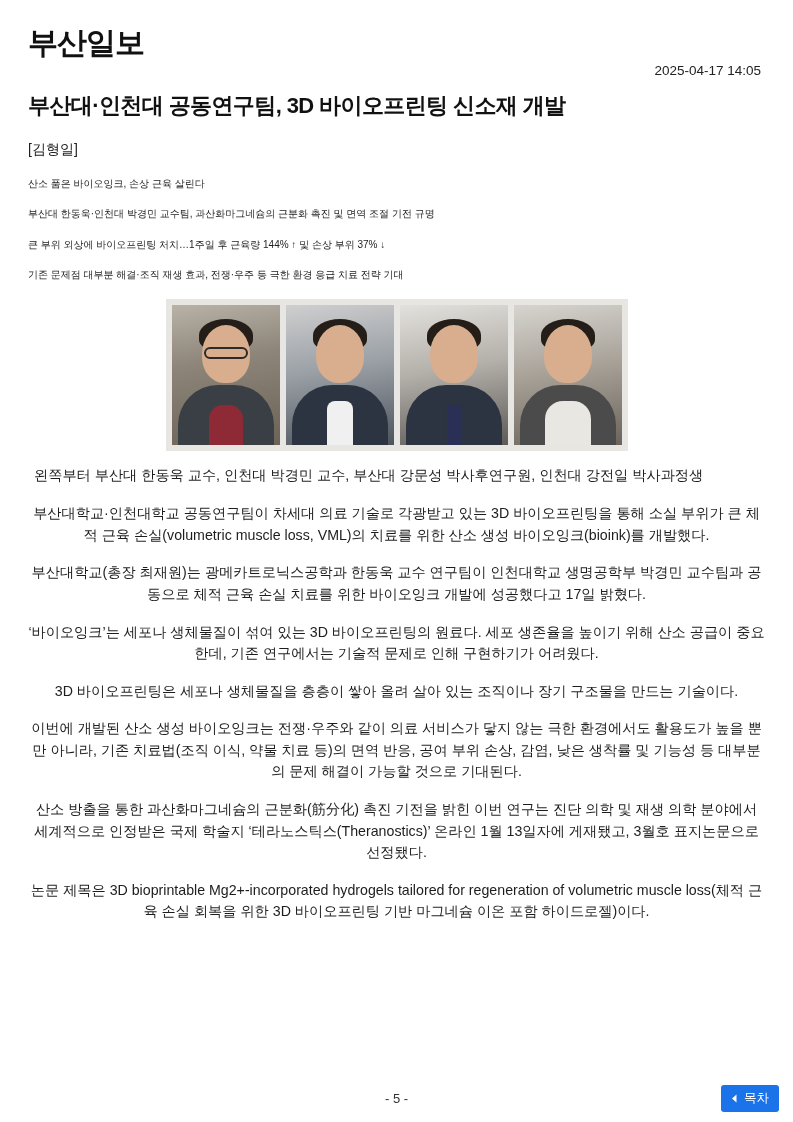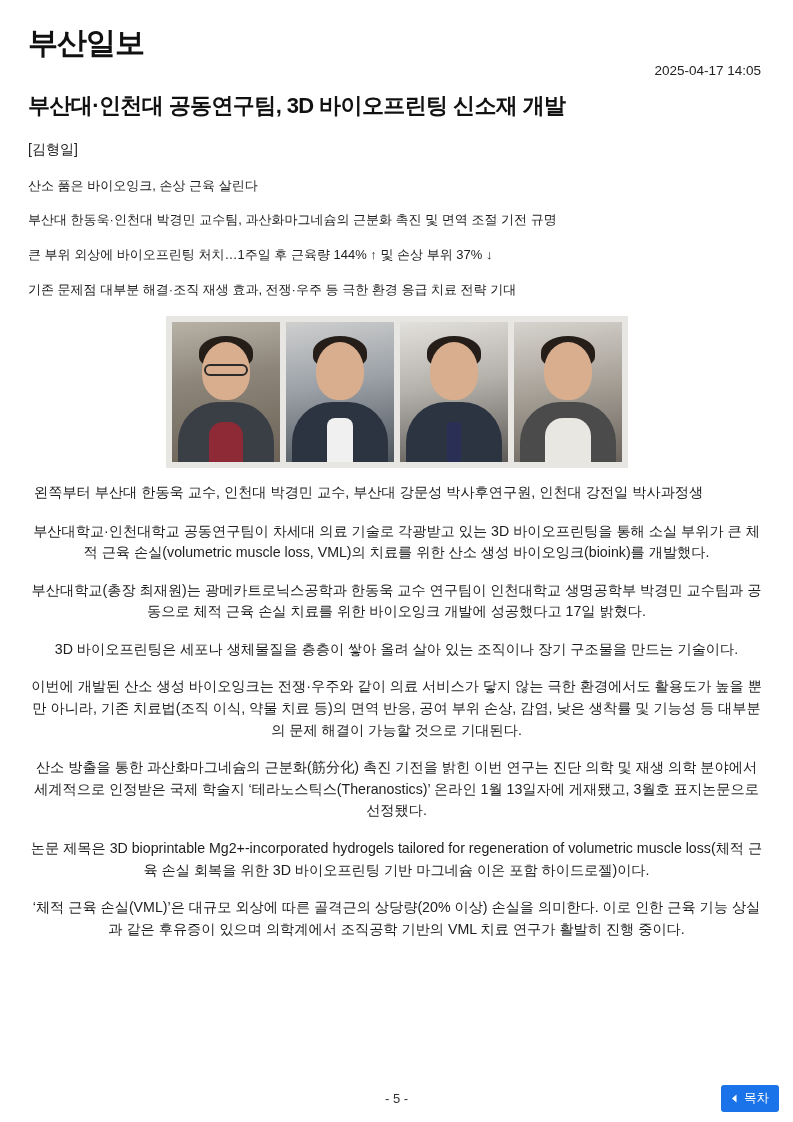--- a/index.html
+++ b/index.html
@@ -49,21 +49,21 @@
     font-size: 14px;
     color: #222222;
     margin: 0 0 18px 0;
   }
   .summary-list {
     margin: 0 0 16px 0;
     padding: 0;
     list-style: none;
   }
   .summary-list li {
-    font-size: 13px;
+    font-size: 10px;
     color: #1d1d1d;
     line-height: 1.45;
     margin-bottom: 16px;
   }
   .figure {
     margin: 4px 0 14px 0;
     display: flex;
     justify-content: center;
   }
   .photo-strip {
@@ -222,25 +222,25 @@
         <div class="face"></div>
       </div>
     </div>
   </div>
 
   <div class="caption">왼쪽부터 부산대 한동욱 교수, 인천대 박경민 교수, 부산대 강문성 박사후연구원, 인천대 강전일 박사과정생</div>
 
   <div class="body-text">
     <p>부산대학교·인천대학교 공동연구팀이 차세대 의료 기술로 각광받고 있는 3D 바이오프린팅을 통해 소실 부위가 큰 체적 근육 손실(volumetric muscle loss, VML)의 치료를 위한 산소 생성 바이오잉크(bioink)를 개발했다.</p>
     <p>부산대학교(총장 최재원)는 광메카트로닉스공학과 한동욱 교수 연구팀이 인천대학교 생명공학부 박경민 교수팀과 공동으로 체적 근육 손실 치료를 위한 바이오잉크 개발에 성공했다고 17일 밝혔다.</p>
+    <p>‘바이오잉크’는 세포나 생체물질이 섞여 있는 3D 바이오프린팅의 원료다. 세포 생존율을 높이기 위해 산소 공급이 중요한데, 기존 연구에서는 기술적 문제로 인해 구현하기가 어려웠다.</p>
     <p>3D 바이오프린팅은 세포나 생체물질을 층층이 쌓아 올려 살아 있는 조직이나 장기 구조물을 만드는 기술이다.</p>
     <p>이번에 개발된 산소 생성 바이오잉크는 전쟁·우주와 같이 의료 서비스가 닿지 않는 극한 환경에서도 활용도가 높을 뿐만 아니라, 기존 치료법(조직 이식, 약물 치료 등)의 면역 반응, 공여 부위 손상, 감염, 낮은 생착률 및 기능성 등 대부분의 문제 해결이 가능할 것으로 기대된다.</p>
     <p>산소 방출을 통한 과산화마그네슘의 근분화(筋分化) 촉진 기전을 밝힌 이번 연구는 진단 의학 및 재생 의학 분야에서 세계적으로 인정받은 국제 학술지 ‘테라노스틱스(Theranostics)’ 온라인 1월 13일자에 게재됐고, 3월호 표지논문으로 선정됐다.</p>
     <p>논문 제목은 3D bioprintable Mg2+-incorporated hydrogels tailored for regeneration of volumetric muscle loss(체적 근육 손실 회복을 위한 3D 바이오프린팅 기반 마그네슘 이온 포함 하이드로젤)이다.</p>
-    <p>‘체적 근육 손실(VML)’은 대규모 외상에 따른 골격근의 상당량(20% 이상) 손실을 의미한다. 이로 인한 근육 기능 상실과 같은 후유증이 있으며 의학계에서 조직공학 기반의 VML 치료 연구가 활발히 진행 중이다.</p>
   </div>
 
   <div class="page-number">- 5 -</div>
 
   <div class="toc-button" style="background: rgb(26, 115, 232);">
     <span>
       <svg width="11" height="11" viewBox="0 0 11 11">
         <path d="M7.5 1.5 L3 5.5 L7.5 9.5 Z" fill="#ffffff"></path>
       </svg>
     </span>

